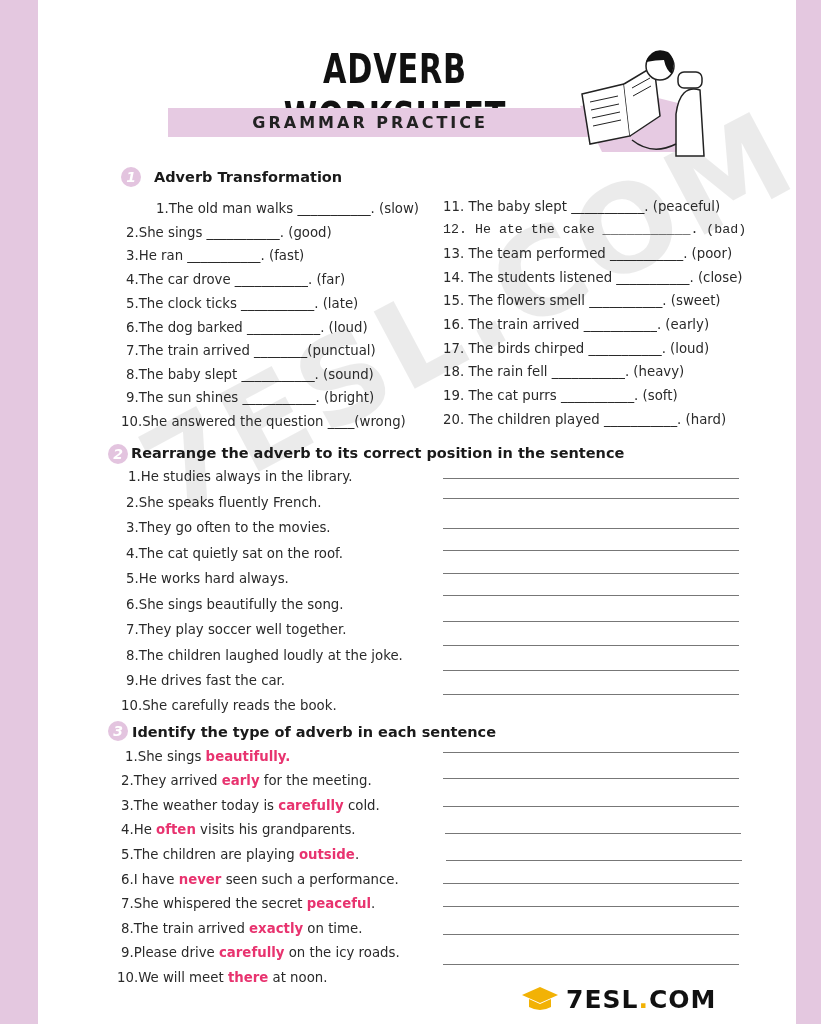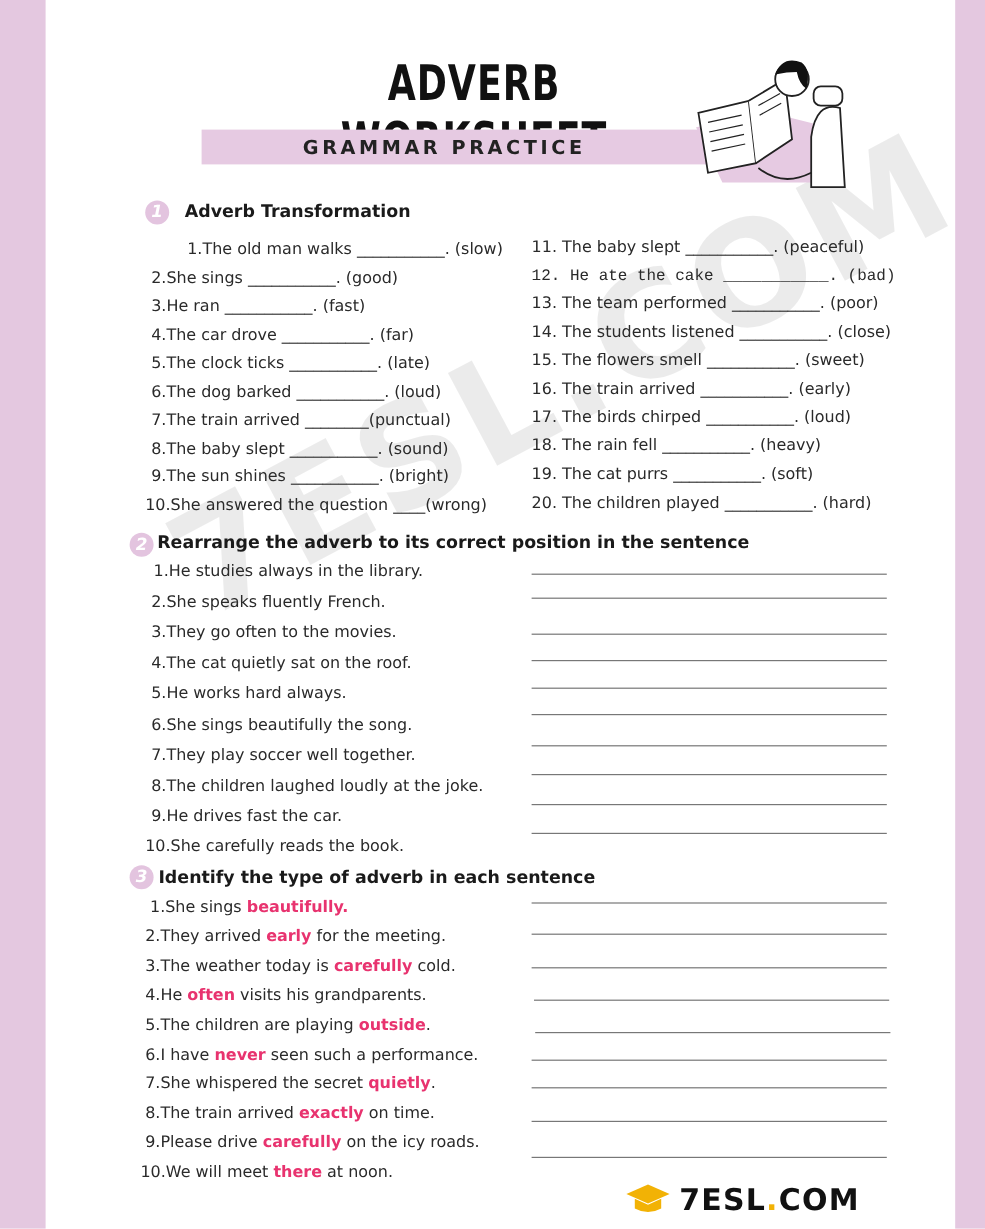--- a/index.html
+++ b/index.html
@@ -113,21 +113,21 @@
 <div class="sec-num" style="left:108px;top:721px;">3</div>
 <div class="sec-title" style="left:132px;top:724px;">Identify the type of adverb in each sentence</div>
 
 <div>
   <div class="item" style="left:125px;top:749px;"><span>1.</span><span>She sings </span><span class="hl">beautifully.</span><span></span></div>
   <div class="item" style="left:121px;top:773px;"><span>2.</span><span>They arrived </span><span class="hl">early</span><span> for the meeting.</span></div>
   <div class="item" style="left:121px;top:798px;"><span>3.</span><span>The weather today is </span><span class="hl">carefully</span><span> cold.</span></div>
   <div class="item" style="left:121px;top:822px;"><span>4.</span><span>He </span><span class="hl">often</span><span> visits his grandparents.</span></div>
   <div class="item" style="left:121px;top:847px;text-align:right;"><span>5.</span><span>The children are playing </span><span class="hl">outside</span><span>.</span></div>
   <div class="item" style="left:121px;top:872px;"><span>6.</span><span>I have </span><span class="hl">never</span><span> seen such a performance.</span></div>
-  <div class="item" style="left:121px;top:896px;"><span>7.</span><span>She whispered the secret </span><span class="hl">quietly</span><span>.</span></div>
+  <div class="item" style="left:121px;top:896px;"><span>7.</span><span>She whispered the secret </span><span class="hl">peaceful</span><span>.</span></div>
   <div class="item" style="left:121px;top:921px;"><span>8.</span><span>The train arrived </span><span class="hl">exactly</span><span> on time.</span></div>
   <div class="item" style="left:121px;top:945px;"><span>9.</span><span>Please drive </span><span class="hl">carefully</span><span> on the icy roads.</span></div>
   <div class="item" style="left:117px;top:970px;"><span>10.</span><span>We will meet </span><span class="hl">there</span><span> at noon.</span></div>
 </div>
 
 <div>
   <div class="line" style="left:443px;top:752px;width:296px;"></div>
   <div class="line" style="left:443px;top:778px;width:296px;"></div>
   <div class="line" style="left:443px;top:806px;width:296px;"></div>
   <div class="line" style="left:445px;top:833px;width:296px;"></div>

